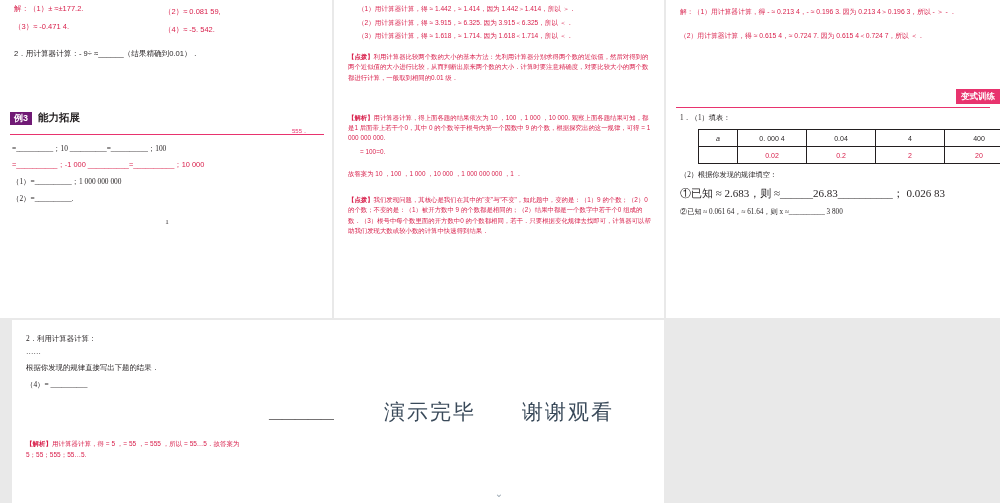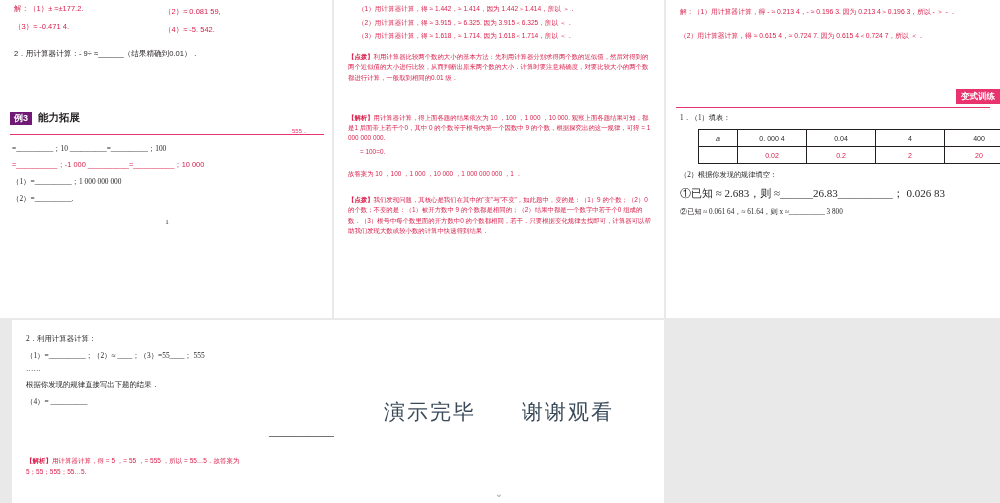--- a/index.html
+++ b/index.html
@@ -141,21 +141,20 @@
 
       <div class="line blk" style="font-size:7.2px;margin-top:6px;">（2）根据你发现的规律填空：</div>
       <div class="line blk" style="font-size:11px;margin-top:6px;">①已知 ≈ 2.683，则 ≈______26.83__________；     0.026 83</div>
       <div class="line blk" style="font-size:7.2px;margin-top:6px;">②已知 ≈ 0.061 64，≈ 61.64，则 x ≈__________                3 800</div>
     </div>
   </div>
 
   <div class="cell c-bl">
     <div style="padding:14px 10px 0 14px;">
       <div class="line blk" style="font-size:7.4px;">2．利用计算器计算：</div>
-      <div class="line blk" style="font-size:7.4px;margin-top:7px;">（1）=__________；（2）≈ ____；（3）=55____；                                  555</div>
       <div class="line blk" style="font-size:7.4px;margin-top:3px;">……</div>
       <div class="line blk" style="font-size:7.4px;margin-top:7px;">根据你发现的规律直接写出下题的结果．</div>
       <div class="line blk" style="font-size:7.4px;margin-top:7px;">（4）= __________</div>
       <div class="line blk" style="font-size:13px;margin-top:16px;text-align:right;">__________</div>
     </div>
     <div style="padding:14px 10px 0 14px;color:#d81e4a;font-size:6.5px;line-height:1.6;">
       <span class="tag">【解析】</span><span>用计算器计算，得 = 5 ，= 55 ，= 555 ，所以 = 55…5．故答案为</span>
       <div>5；55；555；55…5.</div>
     </div>
   </div>

